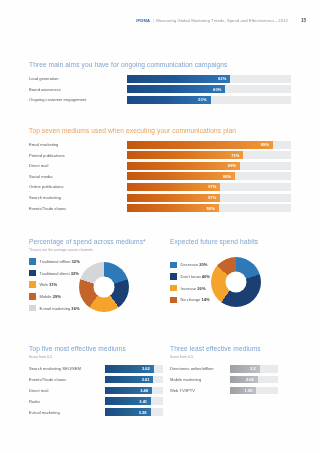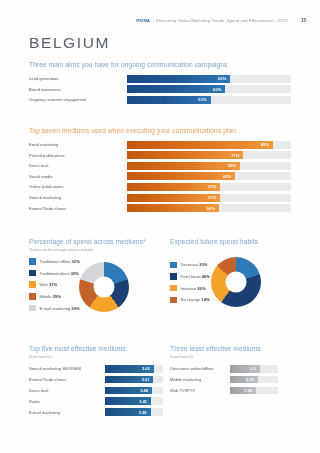--- a/index.html
+++ b/index.html
@@ -135,21 +135,20 @@
 
 <div class="page">
 
   <div class="topbar">
     <span class="brand">IFDMA</span>
     <span class="brand-sep">|</span>
     <span class="topbar-text">Measuring Global Marketing Trends, Spend and Effectiveness - 2012</span>
     <span class="pagenum">15</span>
   </div>
 
-  <div class="title">BELGIUM</div>
 
   <div style="position:absolute;top:61px;left:29px;width:262px;">
     <div class="sec-h">Three main aims you have for ongoing communication campaigns</div>
     <div class="rows">
 
       <div class="row">
         <span class="row-label">Lead generation</span>
         <div class="track">
           <div class="fill blue" style="width:63%">
             <span class="val">63%</span>

